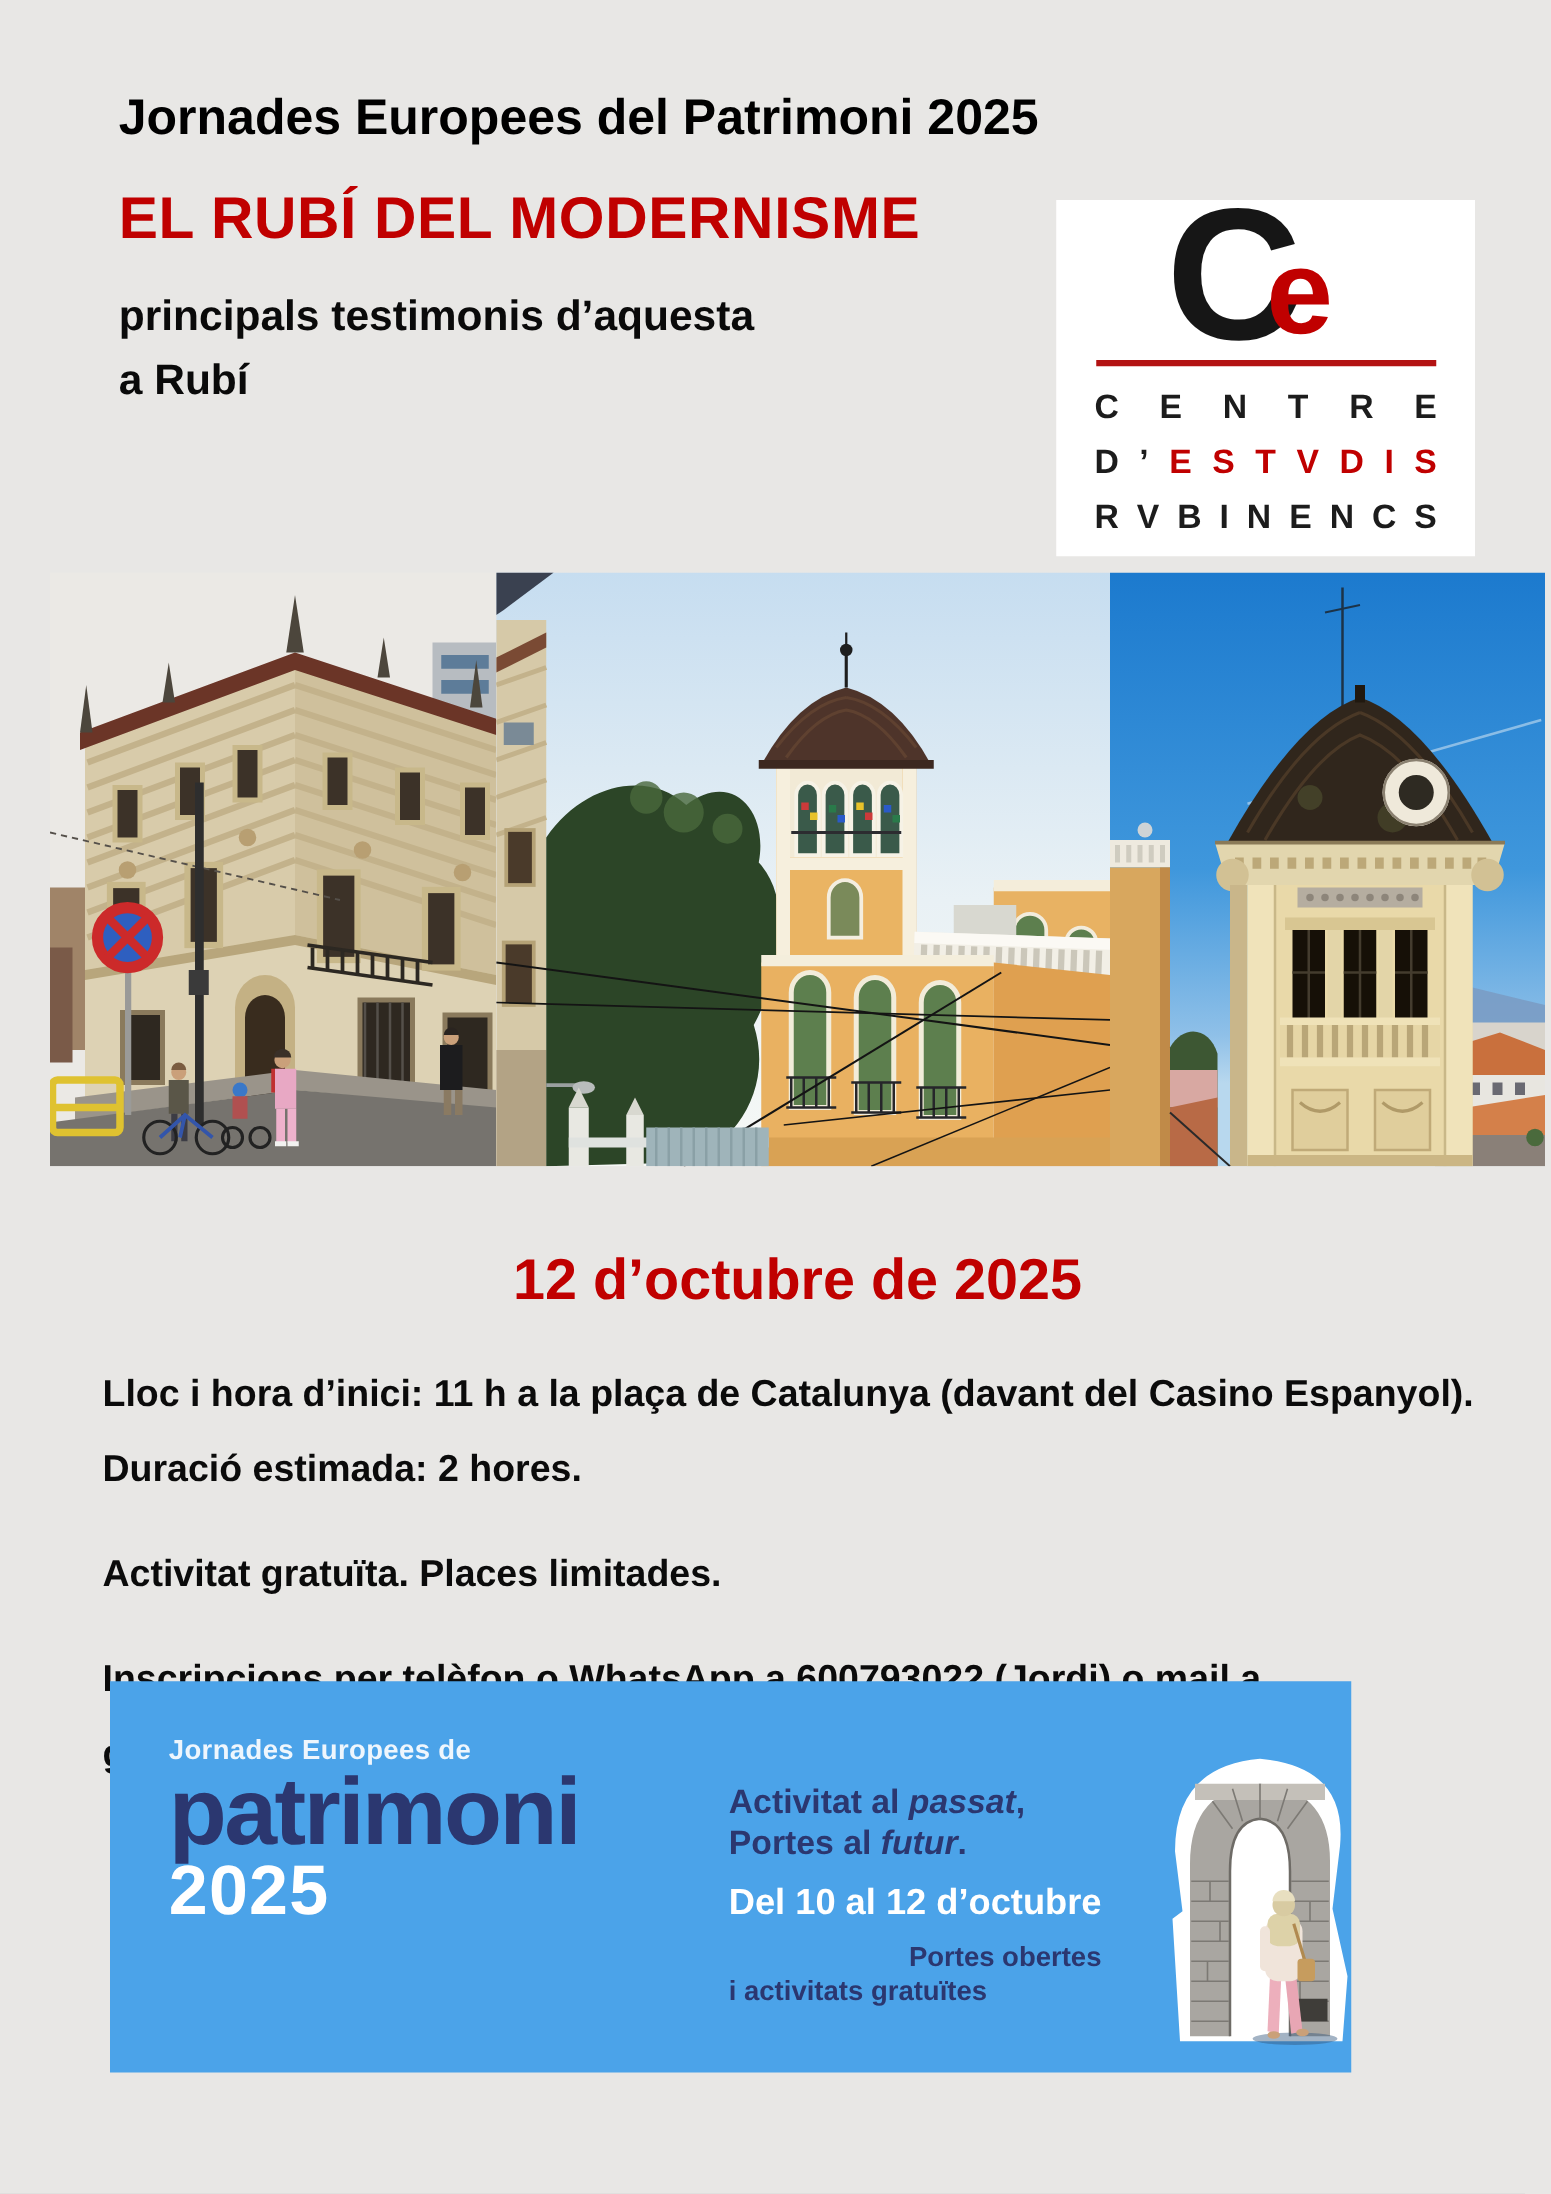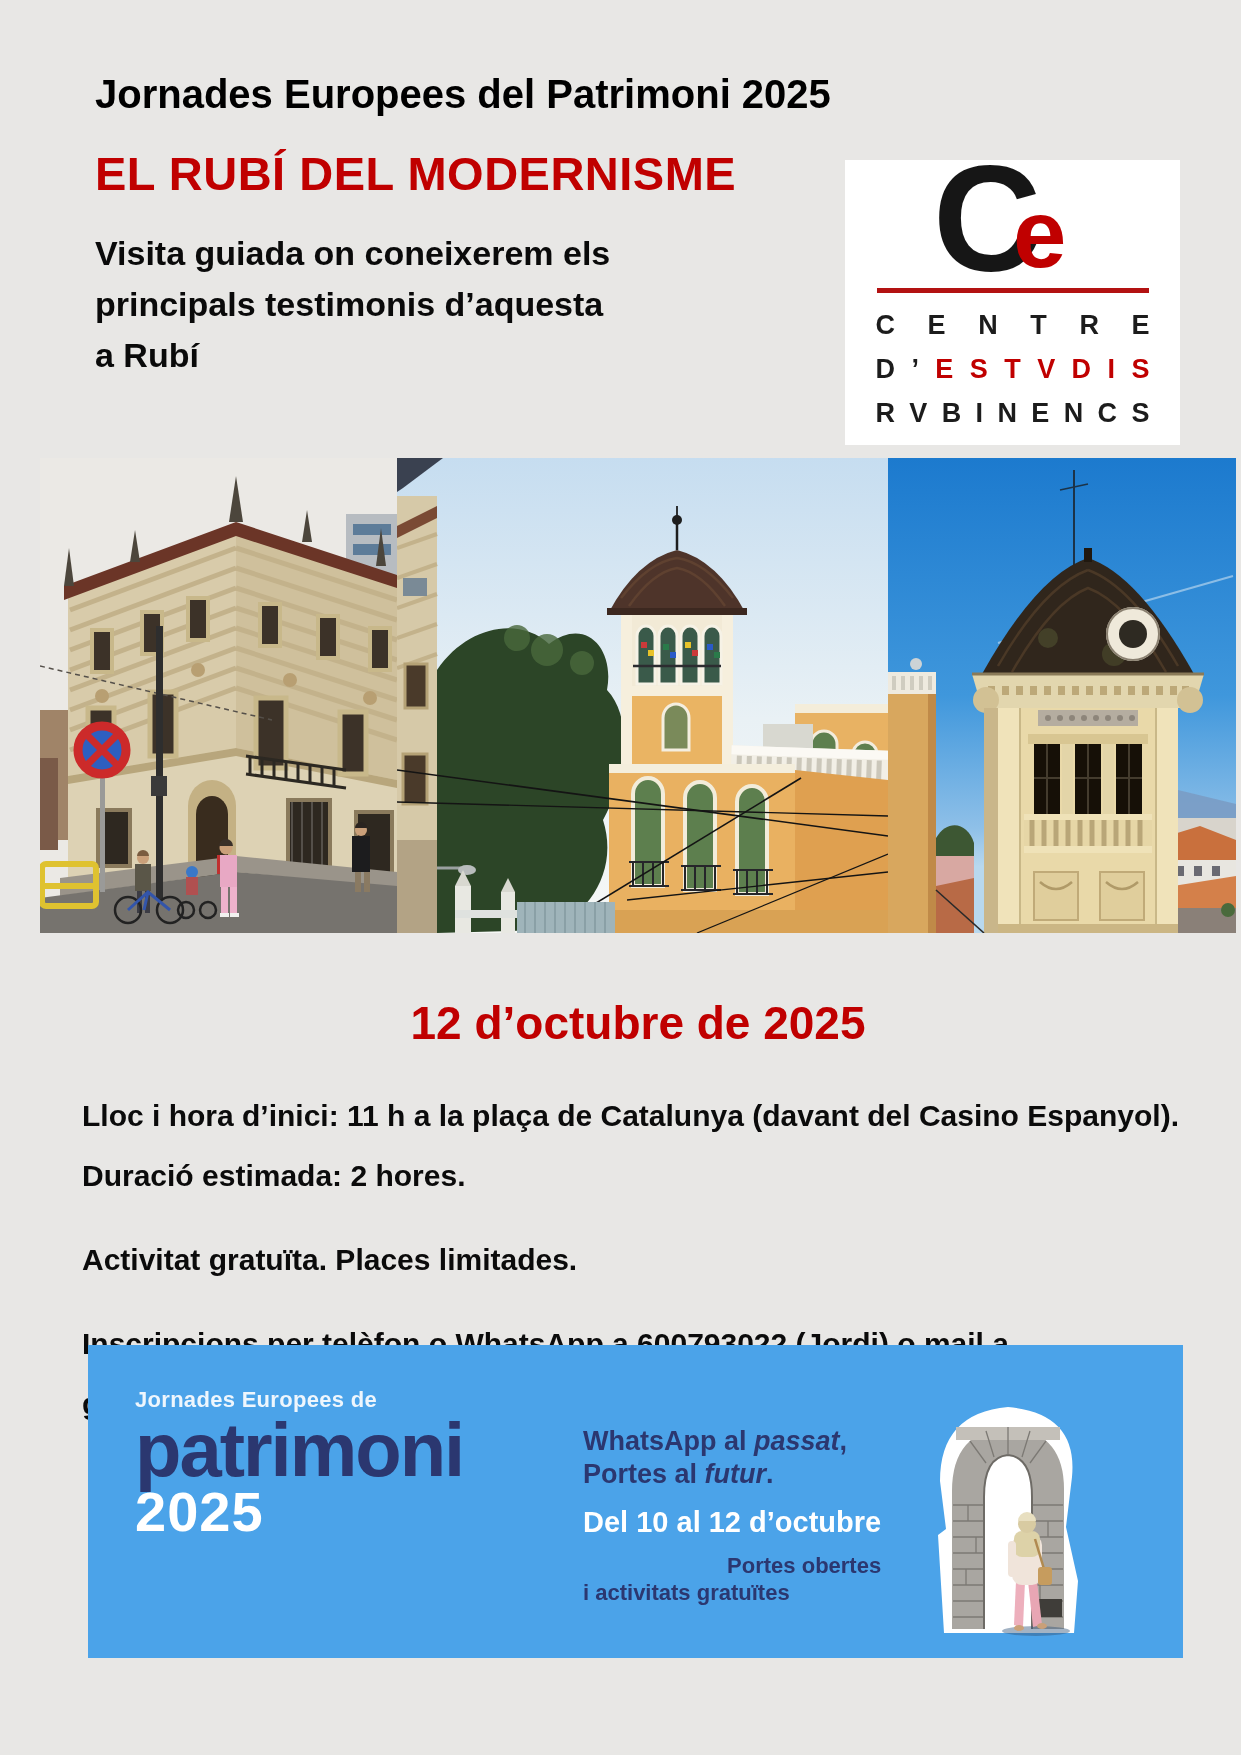--- a/index.html
+++ b/index.html
@@ -26,42 +26,41 @@
   .photo-strip svg{display:block;}
 
   
   .event-date{position:absolute;left:40px;top:996px;width:1196px;text-align:center;
               font-size:46px;font-weight:700;color:#c00000;}
   .details{position:absolute;left:82px;top:1086px;width:1100px;font-size:30px;font-weight:700;
            color:#0b0b0b;}
   .details p{margin:0 0 24px 0;line-height:60px;}
 
   
-  .banner{position:absolute;left:88px;top:1345px;width:1095px;height:313px;background:#4ba3e9;}
+  .banner{position:absolute;left:88px;top:1345px;width:993px;height:313px;background:#4ba3e9;}
   .brand{position:absolute;left:47px;top:42px;}
   .brand-top{font-size:22px;font-weight:700;color:#eef6fd;letter-spacing:.3px;}
   .brand-main{font-size:76px;font-weight:800;color:#2b3770;line-height:70px;letter-spacing:-2px;margin-top:2px;}
   .brand-year{font-size:56px;font-weight:800;color:#ffffff;line-height:62px;letter-spacing:1px;margin-top:-4px;}
   .tagline{position:absolute;left:495px;top:80px;color:#2b3770;}
   .t-line{font-size:27px;font-weight:600;line-height:33px;}
   .t-line em{font-weight:800;font-style:italic;}
   .t-dates{font-size:29px;font-weight:800;color:#ffffff;margin-top:14px;line-height:34px;}
   .t-sub{font-size:22px;font-weight:600;line-height:27px;margin-top:0;}
   .t-sub.first{margin-top:13px;text-align:right;}
   .arch-wrap{position:absolute;left:828px;top:40px;width:182px;height:252px;}
 </style>
 </head>
 <body>
 
 <div class="poster">
 
   <div class="kicker">Jornades Europees del Patrimoni 2025</div>
   <div class="headline">EL RUBÍ DEL MODERNISME</div>
   <div class="lead">
-    <div>Visita guiada on coneixerem els</div>
     <div>principals testimonis d’aquesta</div>
     <div>a Rubí</div>
   </div>
 
   <div class="logo-box">
     <div class="monogram">
       <span class="mono-c">C</span>
       <span class="mono-e">e</span>
     </div>
     <div class="logo-rule"></div>
@@ -452,21 +451,21 @@
     <p>Inscripcions per telèfon o WhatsApp a 600793022 (Jordi) o mail a gcmr.cer@gmail.com</p>
   </div>
 
   <div class="banner">
     <div class="brand">
       <div class="brand-top">Jornades Europees de</div>
       <div class="brand-main">patrimoni</div>
       <div class="brand-year">2025</div>
     </div>
     <div class="tagline">
-      <div class="t-line"><span>WhatsApp al </span><em>passat</em><span>,</span></div>
+      <div class="t-line"><span>Activitat al </span><em>passat</em><span>,</span></div>
       <div class="t-line"><span>Portes al </span><em>futur</em><span>.</span></div>
       <div class="t-dates">Del 10 al 12 d’octubre</div>
       <div class="t-sub first">Portes obertes</div>
       <div class="t-sub">i activitats gratuïtes</div>
     </div>
     <div class="arch-wrap">
       <svg width="182" height="252" viewBox="0 0 182 252">
         <path d="M28,248 L22,150 L30,144 L24,96 Q24,28 92,22 Q162,28 156,92 L150,142 L162,196 L158,248 Z" fill="#ffffff"></path>
         <path d="M36,244 L36,106 Q36,46 92,42 Q148,46 148,104 L148,244 L116,244 L116,112 Q116,72 92,70 Q68,72 68,112 L68,244 Z" fill="#a9a6a1"></path>
         <path d="M68,244 L68,112 Q68,72 92,70 Q116,72 116,112 L116,244" fill="none" stroke="#6e6b66" stroke-width="2"></path>

